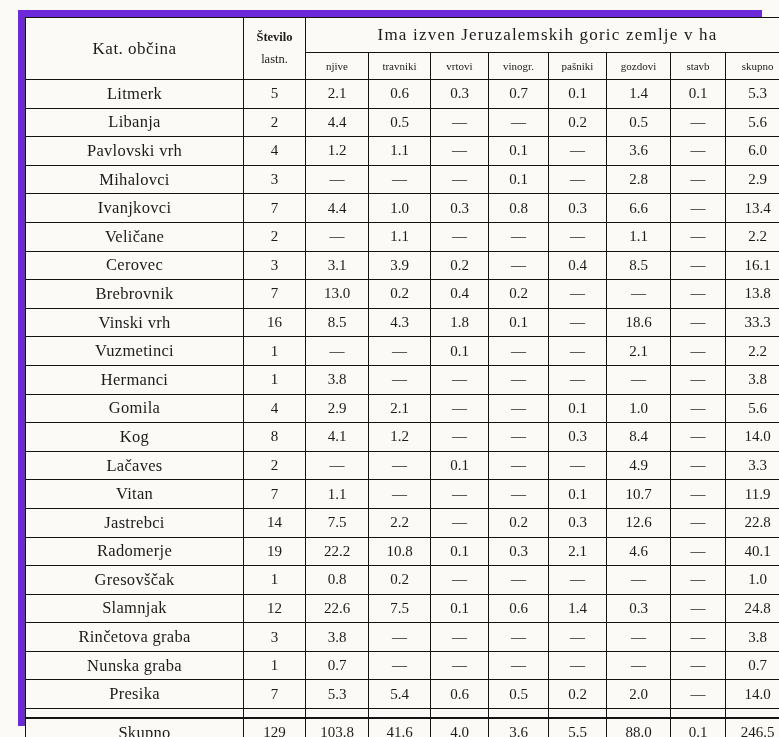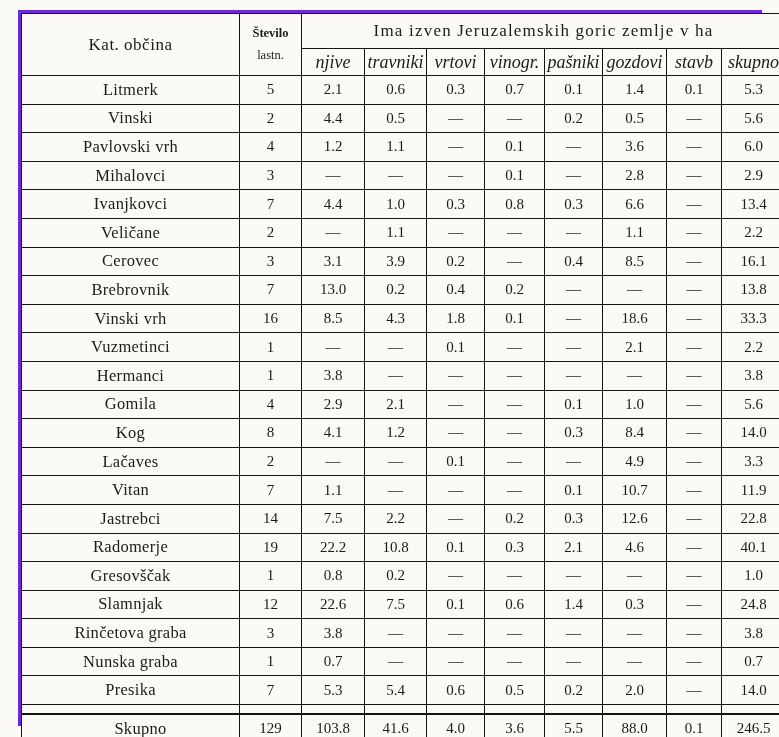--- a/index.html
+++ b/index.html
@@ -21,21 +21,21 @@
     background: #fbfaf6;
     padding: 0;
     box-sizing: border-box;
   }
   .table-wrap {
     position: absolute;
     left: 18px;
     top: 10px;
     width: 744px;
     height: 716px;
-    border: 3px solid #6d28d9;
+    border: 7px solid #6d28d9;
     box-sizing: border-box;
     background: #fde047;
   }
   table.main {
     width: 100%;
     height: 100%;
     border-collapse: collapse;
     table-layout: fixed;
   }
   table.main td, table.main th {
@@ -56,23 +56,22 @@
     line-height: 1.25;
   }
   .hdr-stevilo .l1 { display:block;font-weight:bold; }
   .hdr-stevilo .l2 { display:block;margin-top:6px; }
   .hdr-big {
     font-size: 17px;
     letter-spacing: 1.2px;
     height: 30px;
   }
   .hdr-sub {
-    font-size: 18px;
+    font-size: 11px;
     height: 26px;
-    font-style: italic;
   }
   
   col.c-name  { width: 218px; }
   col.c-lastn { width: 62px; }
   col.c-njive { width: 63px; }
   col.c-trav  { width: 62px; }
   col.c-vrt   { width: 58px; }
   col.c-vino  { width: 60px; }
   col.c-pas   { width: 58px; }
   col.c-gozd  { width: 64px; }
@@ -161,21 +160,21 @@
             <td class="num">2.1</td>
             <td class="num">0.6</td>
             <td class="num">0.3</td>
             <td class="num">0.7</td>
             <td class="num">0.1</td>
             <td class="num">1.4</td>
             <td class="num">0.1</td>
             <td class="num">5.3</td>
           </tr>
           <tr>
-            <td class="name">Vinski</td>
+            <td class="name">Libanja</td>
             <td class="num lastn">2</td>
             <td class="num">4.4</td>
             <td class="num">0.5</td>
             <td class="num dash">—</td>
             <td class="num dash">—</td>
             <td class="num">0.2</td>
             <td class="num">0.5</td>
             <td class="num dash">—</td>
             <td class="num">5.6</td>
           </tr>

